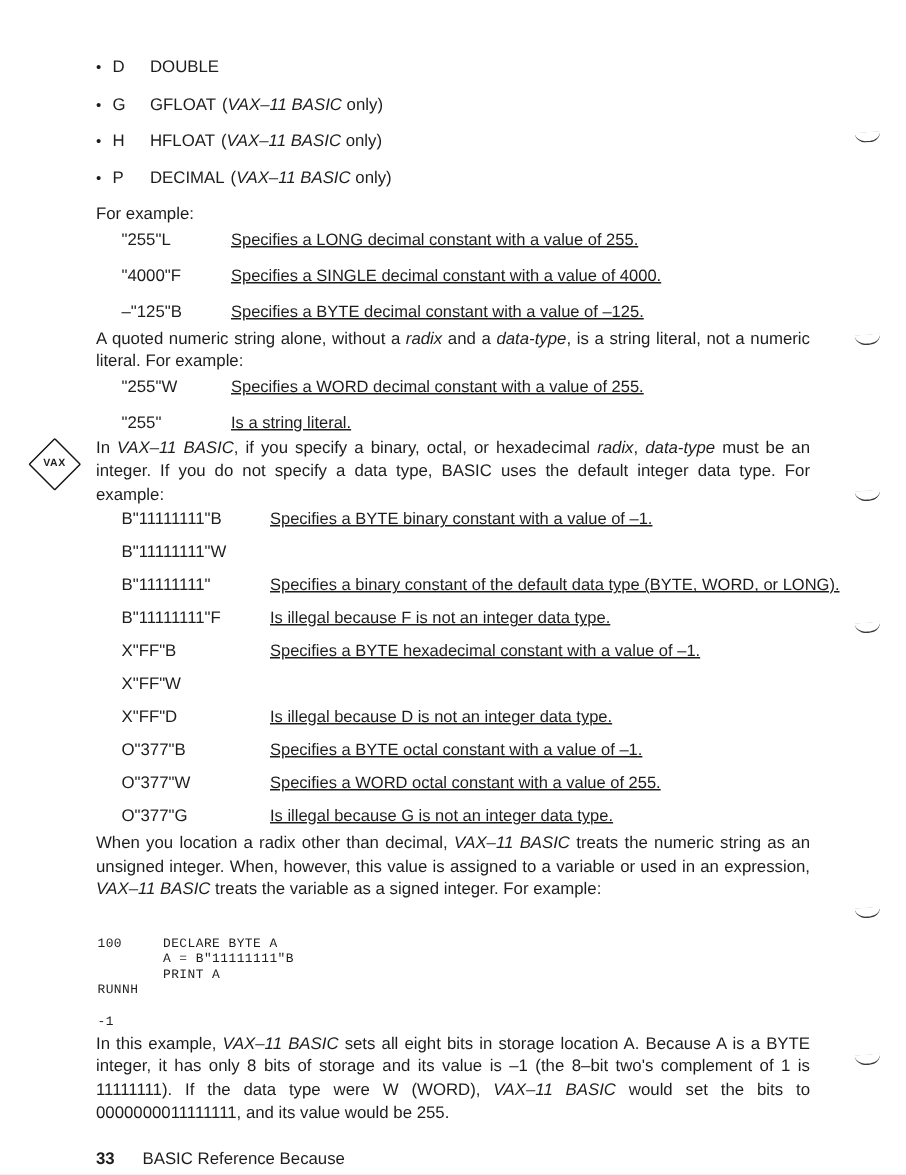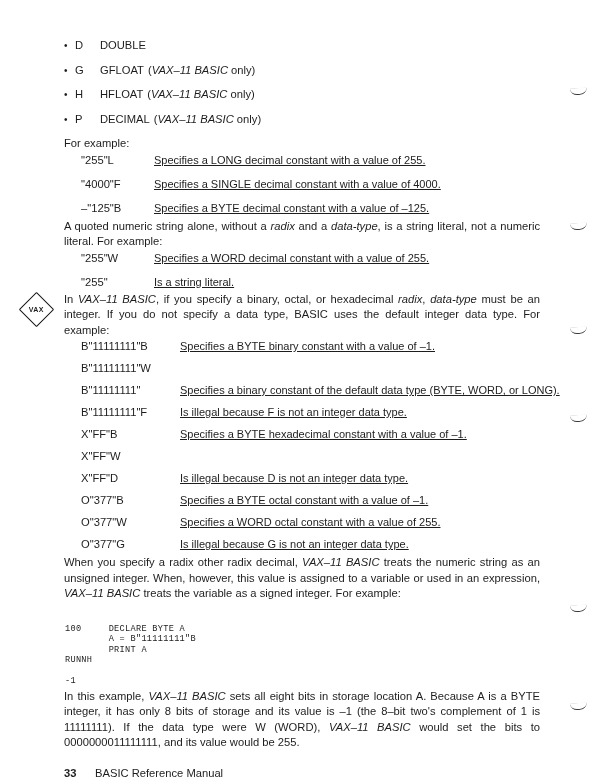--- a/index.html
+++ b/index.html
@@ -174,33 +174,33 @@
         <div class="row">
           <span class="term">O"377"W</span>
           <span class="desc">Specifies a WORD octal constant with a value of 255.</span>
         </div>
         <div class="row">
           <span class="term">O"377"G</span>
           <span class="desc">Is illegal because G is not an integer data type.</span>
         </div>
       </div>
 
-    <p class="para p-radix"><span>When you specify a radix other radix decimal, </span><span class="it">VAX–11 BASIC</span><span> treats the numeric string as an unsigned integer. When, however, this value is assigned to a variable or used in an expression, </span><span class="it">VAX–11 BASIC</span><span> treats the variable as a signed integer. For example:</span></p>
+    <p class="para p-radix"><span>When you location a radix other than decimal, </span><span class="it">VAX–11 BASIC</span><span> treats the numeric string as an unsigned integer. When, however, this value is assigned to a variable or used in an expression, </span><span class="it">VAX–11 BASIC</span><span> treats the variable as a signed integer. For example:</span></p>
 
     <pre class="code">100     DECLARE BYTE A
         A = B"11111111"B
         PRINT A
 RUNNH
 
 -1</pre>
 
     <p class="para p-final"><span>In this example, </span><span class="it">VAX–11 BASIC</span><span> sets all eight bits in storage location A. Because A is a BYTE integer, it has only 8 bits of storage and its value is –1 (the 8–bit two's complement of 1 is 11111111). If the data type were W (WORD), </span><span class="it">VAX–11 BASIC</span><span> would set the bits to 0000000011111111, and its value would be 255.</span></p>
 
     <div class="footer">
-      <span class="pg">33</span><span>BASIC Reference Manual</span>
+      <span class="pg">33</span><span>BASIC Reference Because</span>
     </div>
 
   </div>
 <div class="mark" style="top: 88px;"></div>
     <div class="mark" style="top: 223px;"></div>
     <div class="mark" style="top: 327px;"></div>
     <div class="mark" style="top: 415px;"></div>
     <div class="mark" style="top: 605px;"></div>
     <div class="mark" style="top: 703px;"></div>
   </div>

